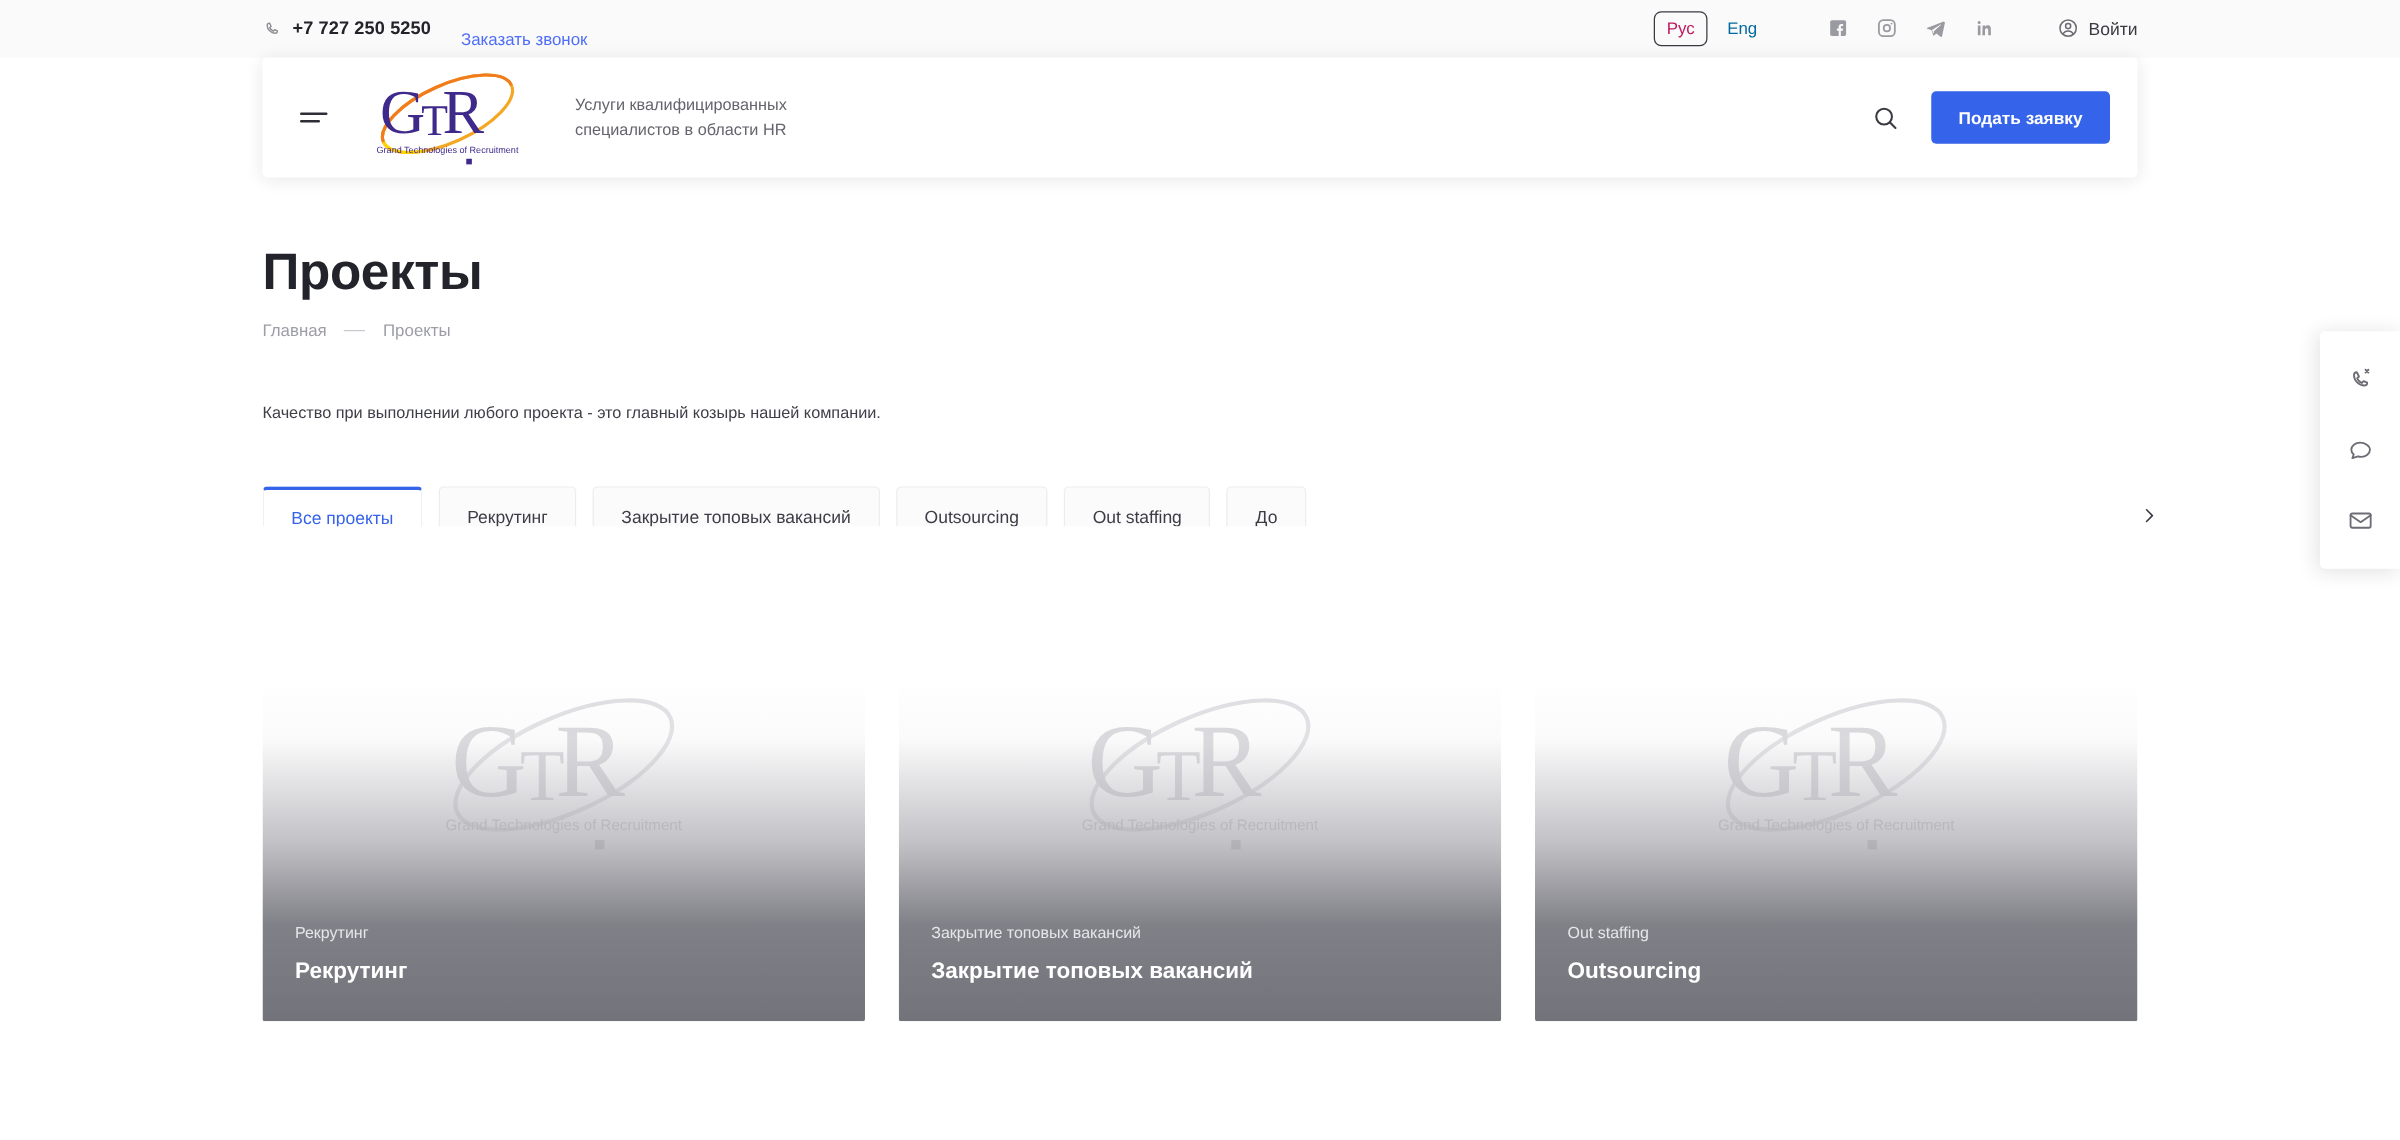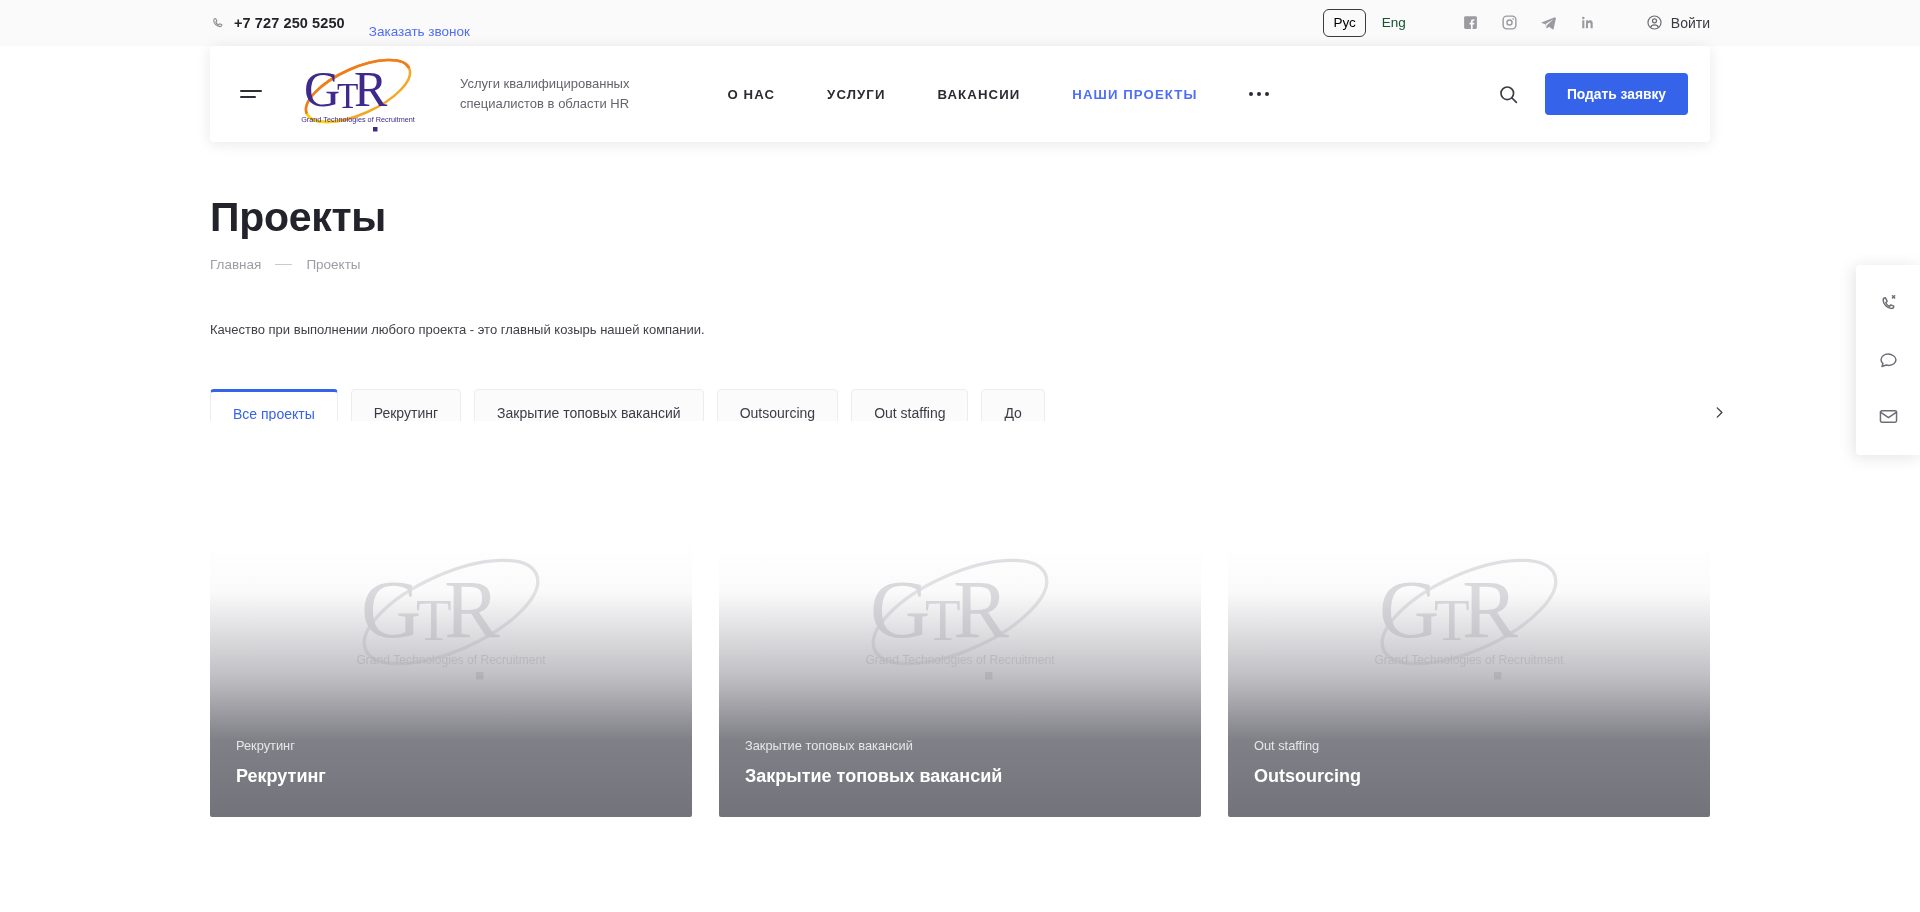--- a/index.html
+++ b/index.html
@@ -37,28 +37,28 @@
     font-size: 14.5px; font-weight: 700; color: #23232a;
     letter-spacing: .1px; white-space: nowrap;
   }
   .callback-link {
     font-size: 13.5px; color: #4f6ef7; text-decoration: none;
     margin-left: 10px; white-space: nowrap; margin-top: 16px;
   }
   .tb-spacer { flex: 1 1 auto; }
   .tb-right { display: flex; align-items: center; gap: 0; }
   .lang-btn {
-    font-size: 13.5px; color: #14532d;
+    font-size: 13.5px; color: #0369a1;
     padding: 4px 9px; border-radius: 6px;
     border: 1px solid transparent; background: transparent;
     cursor: pointer; line-height: 1.3;
     font-family: inherit;
   }
   .lang-btn.active {
-    border-color: #3a3a42; color: #000000; background: #fafafa;
+    border-color: #3a3a42; color: #be185d; background: #fafafa;
   }
   .lang-gap { width: 6px; }
   .socials { display: flex; align-items: center; gap: 22px; margin-left: 46px; }
   .soc-icon { width: 17px; height: 17px; color: #9a9aa1; display: block; cursor: pointer; }
   .login-wrap {
     display: flex; align-items: center; gap: 8px; margin-left: 50px; cursor: pointer;
   }
   .login-icon { width: 17px; height: 17px; color: #6b6b73; display: block; }
   .login-text { font-size: 14px; color: #3a3a42; }
 
@@ -298,31 +298,20 @@
         <text x="148" y="140" text-anchor="middle" font-family="'Liberation Sans','DejaVu Sans',sans-serif" font-size="14.5" fill="#3f2a8c">Grand Technologies of Recruitment</text>
         <rect x="178" y="150" width="9" height="9" fill="#3f2a8c"></rect>
       </svg>
     </a>
 
     <div class="tagline">
       <div>Услуги квалифицированных</div>
       <div>специалистов в области HR</div>
     </div>
 
-    <nav class="mainnav">
-      <a class="nav-item" href="#">О НАС</a>
-      <a class="nav-item" href="#">УСЛУГИ</a>
-      <a class="nav-item" href="#">ВАКАНСИИ</a>
-      <a class="nav-item active" href="#">НАШИ ПРОЕКТЫ</a>
-      <div class="nav-more">
-        <i></i>
-        <i></i>
-        <i></i>
-      </div>
-    </nav>
 
     <div class="hdr-right">
       <span>
         <svg class="search-icon" viewBox="0 0 24 24" fill="none" stroke="currentColor" stroke-width="1.9" stroke-linecap="round">
           <circle cx="10.6" cy="10.6" r="7.2"></circle>
           <path d="M16 16l5 5"></path>
         </svg>
       </span>
       <button class="apply-btn">Подать заявку</button>
     </div>

